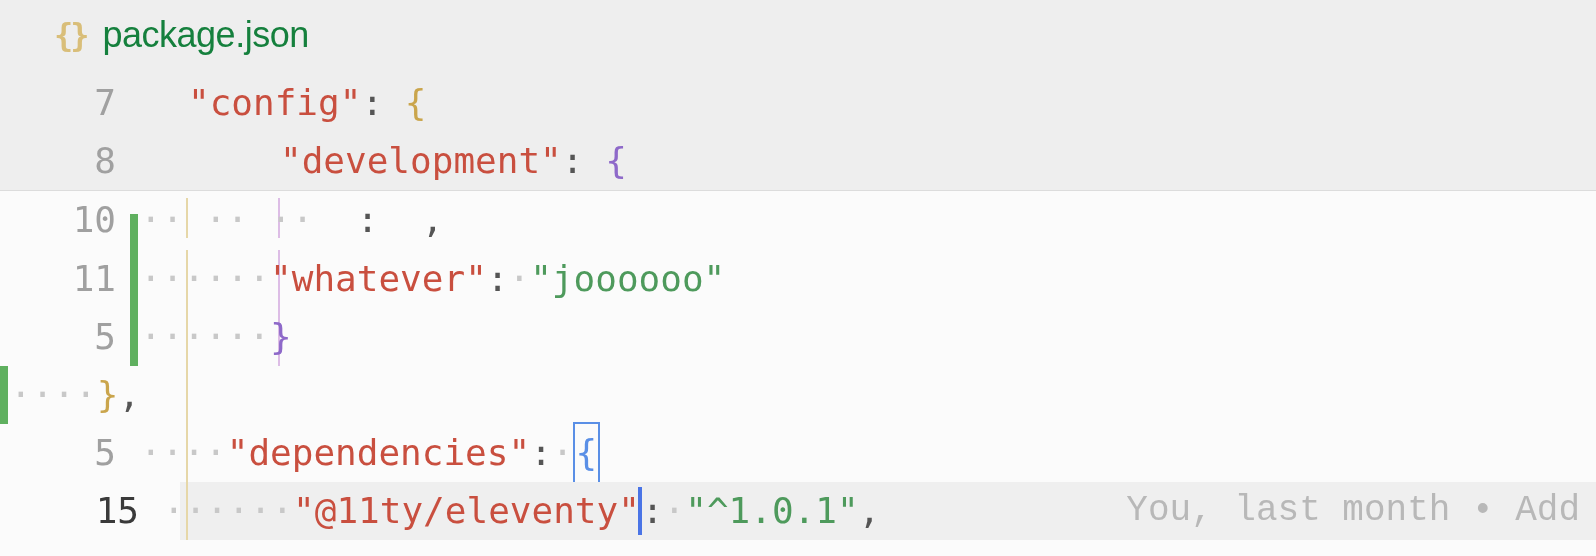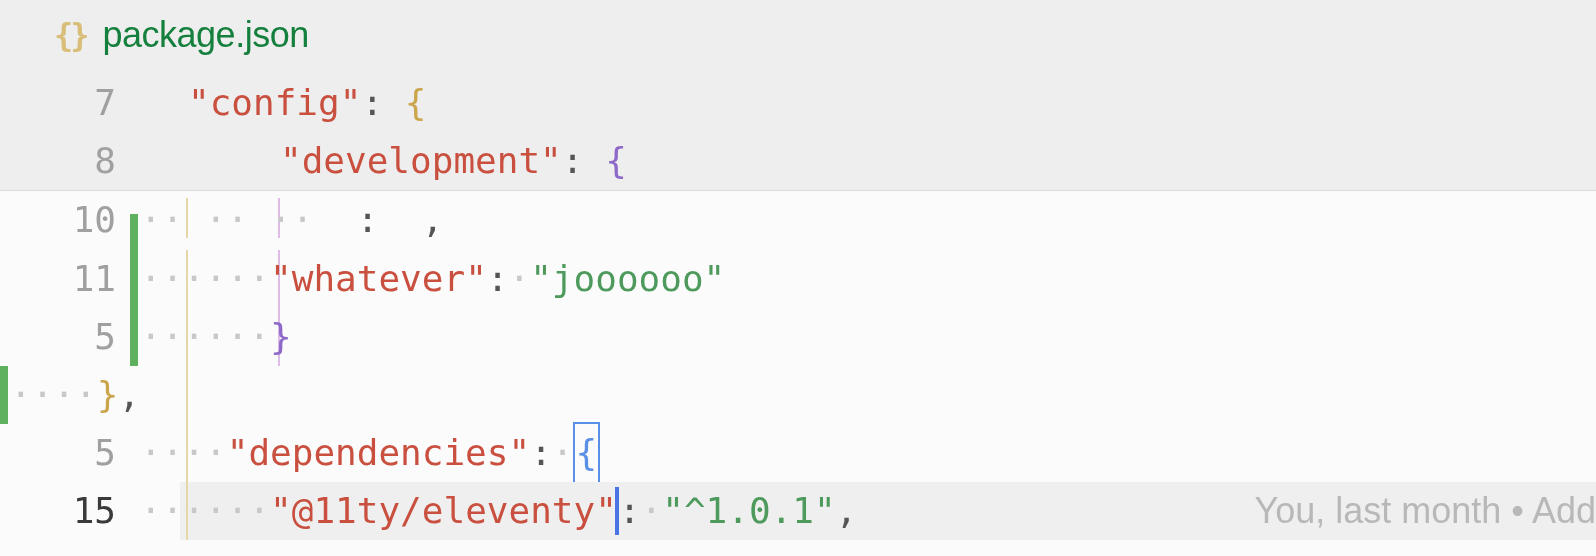--- a/index.html
+++ b/index.html
@@ -107,24 +107,24 @@
     position: relative;
   }
   .current-line-bg {
     position: absolute;
     left: 180px; right: 0;
     height: 58px;
     background: #efefef;
   }
   .blame {
     color: #b8b8b8;
-    font-family: Liberation Sans, sans-serif;
-    font-size: 36px;
-    position: absolute;
-    right: 0;
+    font-family: Liberation Mono, monospace;
+    font-size: 36px;
+    position: absolute;
+    right: 16px;
     white-space: pre;
   }
   .line10 { padding-top: 4px; }
   .line10 .gutter-num { transform: translateY(-12px); padding-left: 12px; }
   .line10 .code-content, .line10 .guide { transform: translateY(-12px); }
 </style>
 </head>
 <body>
 
 <div class="sticky-header">
@@ -215,21 +215,21 @@
     <div class="guide g1"></div>
     <div class="code-content">
       <span class="ws-dot">····</span>
       <span class="tok-key">"dependencies"</span>
       <span class="tok-punct">:</span>
       <span class="ws-dot">·</span>
       <span class="tok-brace-b bracket-match">{</span>
     </div>
   </div>
 
-  <div class="code-line" style="position:relative;">
+  <div class="code-line" style="position:relative;padding-left:23px;">
     <div class="current-line-bg"></div>
     <div class="gutter-num active">15</div>
     <div class="diff-bar"></div>
     <div class="guide g1"></div>
     <div class="code-content" style="z-index:1;">
       <span class="ws-dot">····</span>
       <span class="ws-dot">··</span>
       <span class="tok-key">"@11ty/eleventy"</span>
       <span class="cursor-pipe"></span>
       <span class="tok-punct">:</span>

